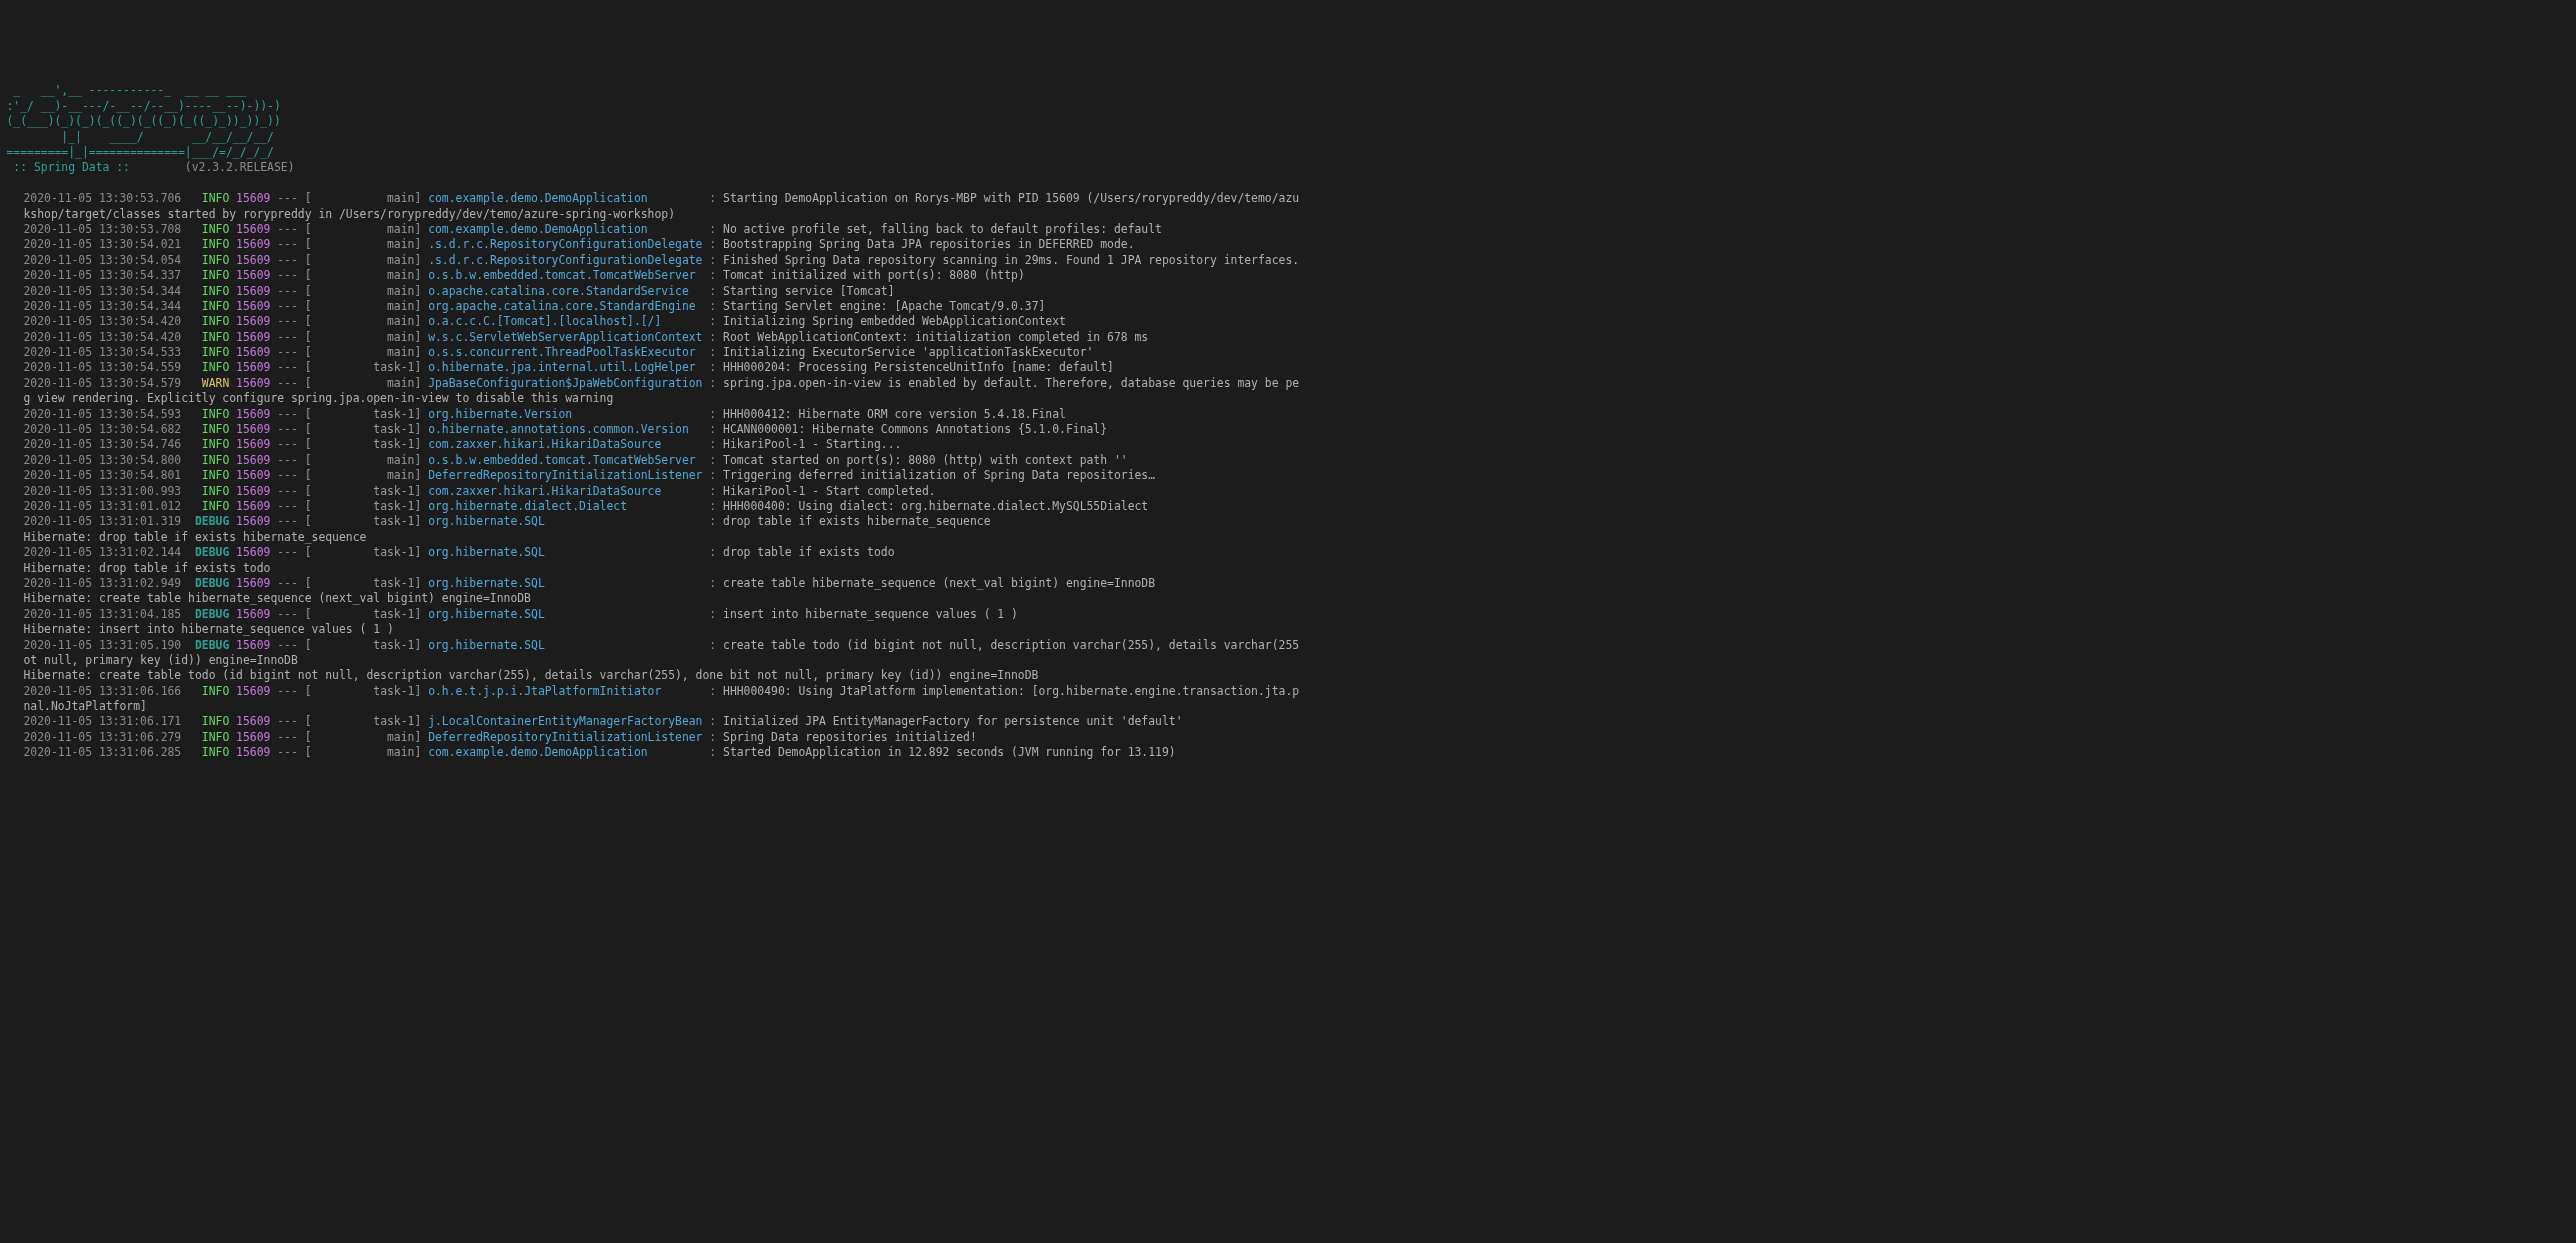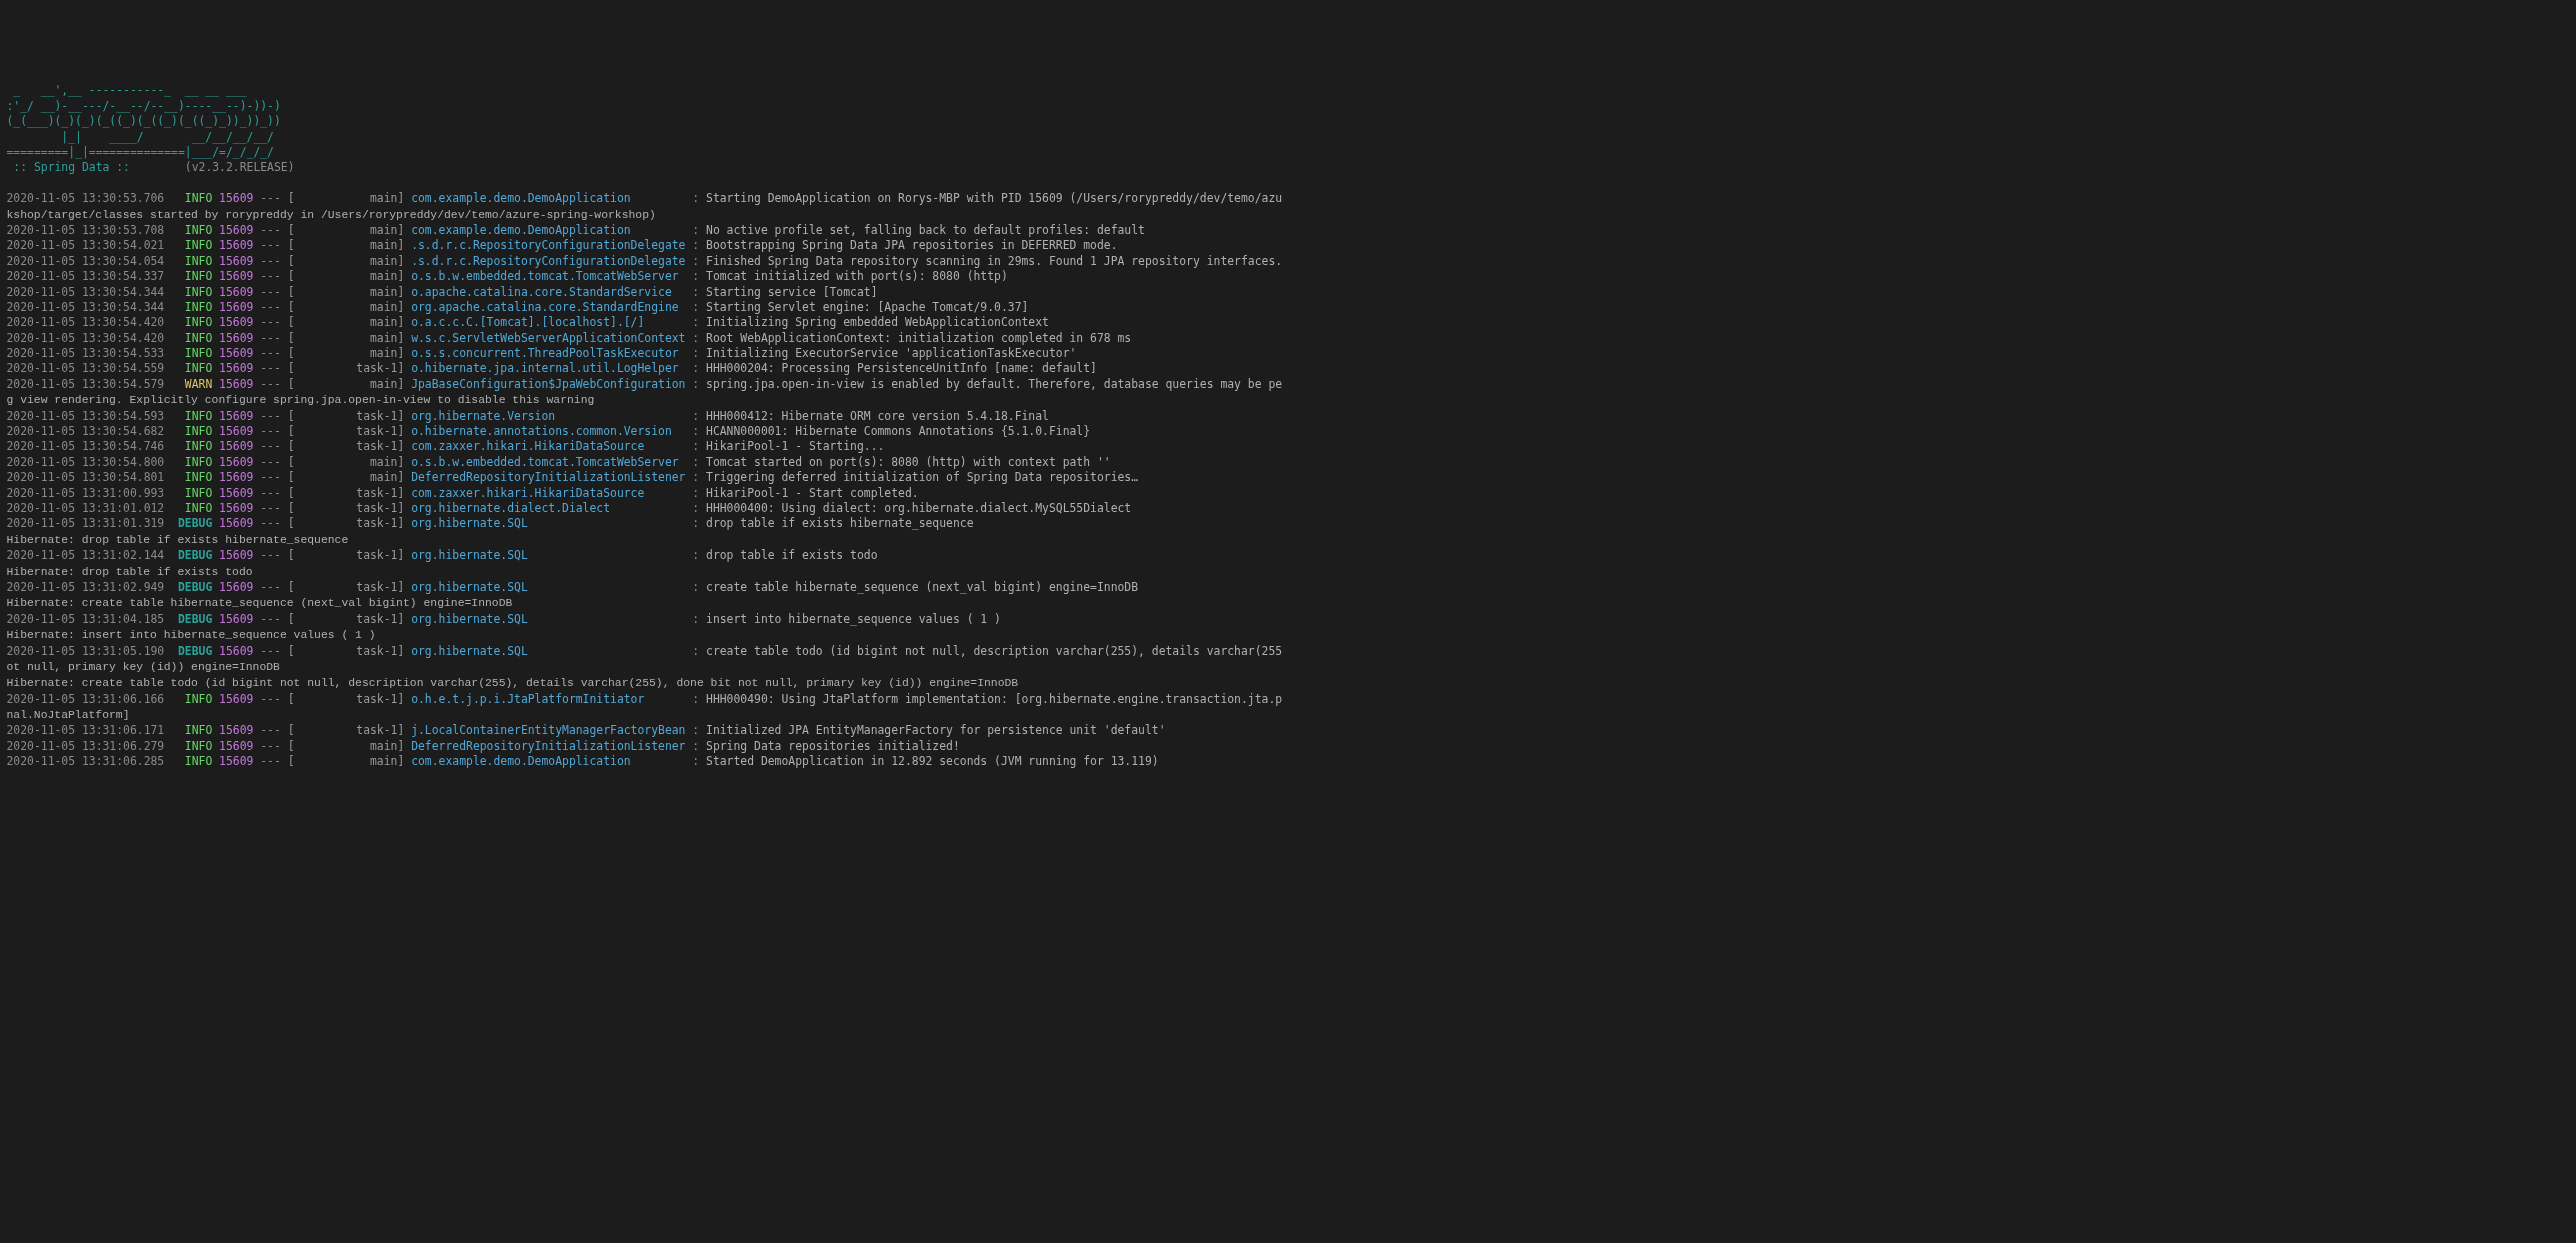--- a/index.html
+++ b/index.html
@@ -16,22 +16,22 @@
     .banner { color: #2aa198; margin-top: 8px; }
     .ts { color: #8a8a8a; }
     .lvl-info { color: #66d966; }
     .lvl-warn { color: #d9c866; }
     .lvl-debug { color: #2aa198; font-weight: bold; }
     .pid { color: #c678dd; }
     .dash { color: #888; }
     .thread { color: #999; }
     .logger { color: #4fa8d8; }
     .msg { color: #b0b0b0; }
-    .wrap-line { color: #b0b0b0; font-family: Liberation Mono, monospace; }
-    .log-line { display: block; }
+    .wrap-line { color: #b0b0b0; }
+    .log-line { display: block; margin-left: 17px; }
   </style>
 </head>
 <body>
 
 
 
 <div>
 <span class="banner"> _   __',__ -----------_  __ __ ___
 :'_/ __)-__---/-__--/--__)----__--)-))-)
 (_(___)(_)(_)(_((_)(_((_)(_((_)_))_))_))

